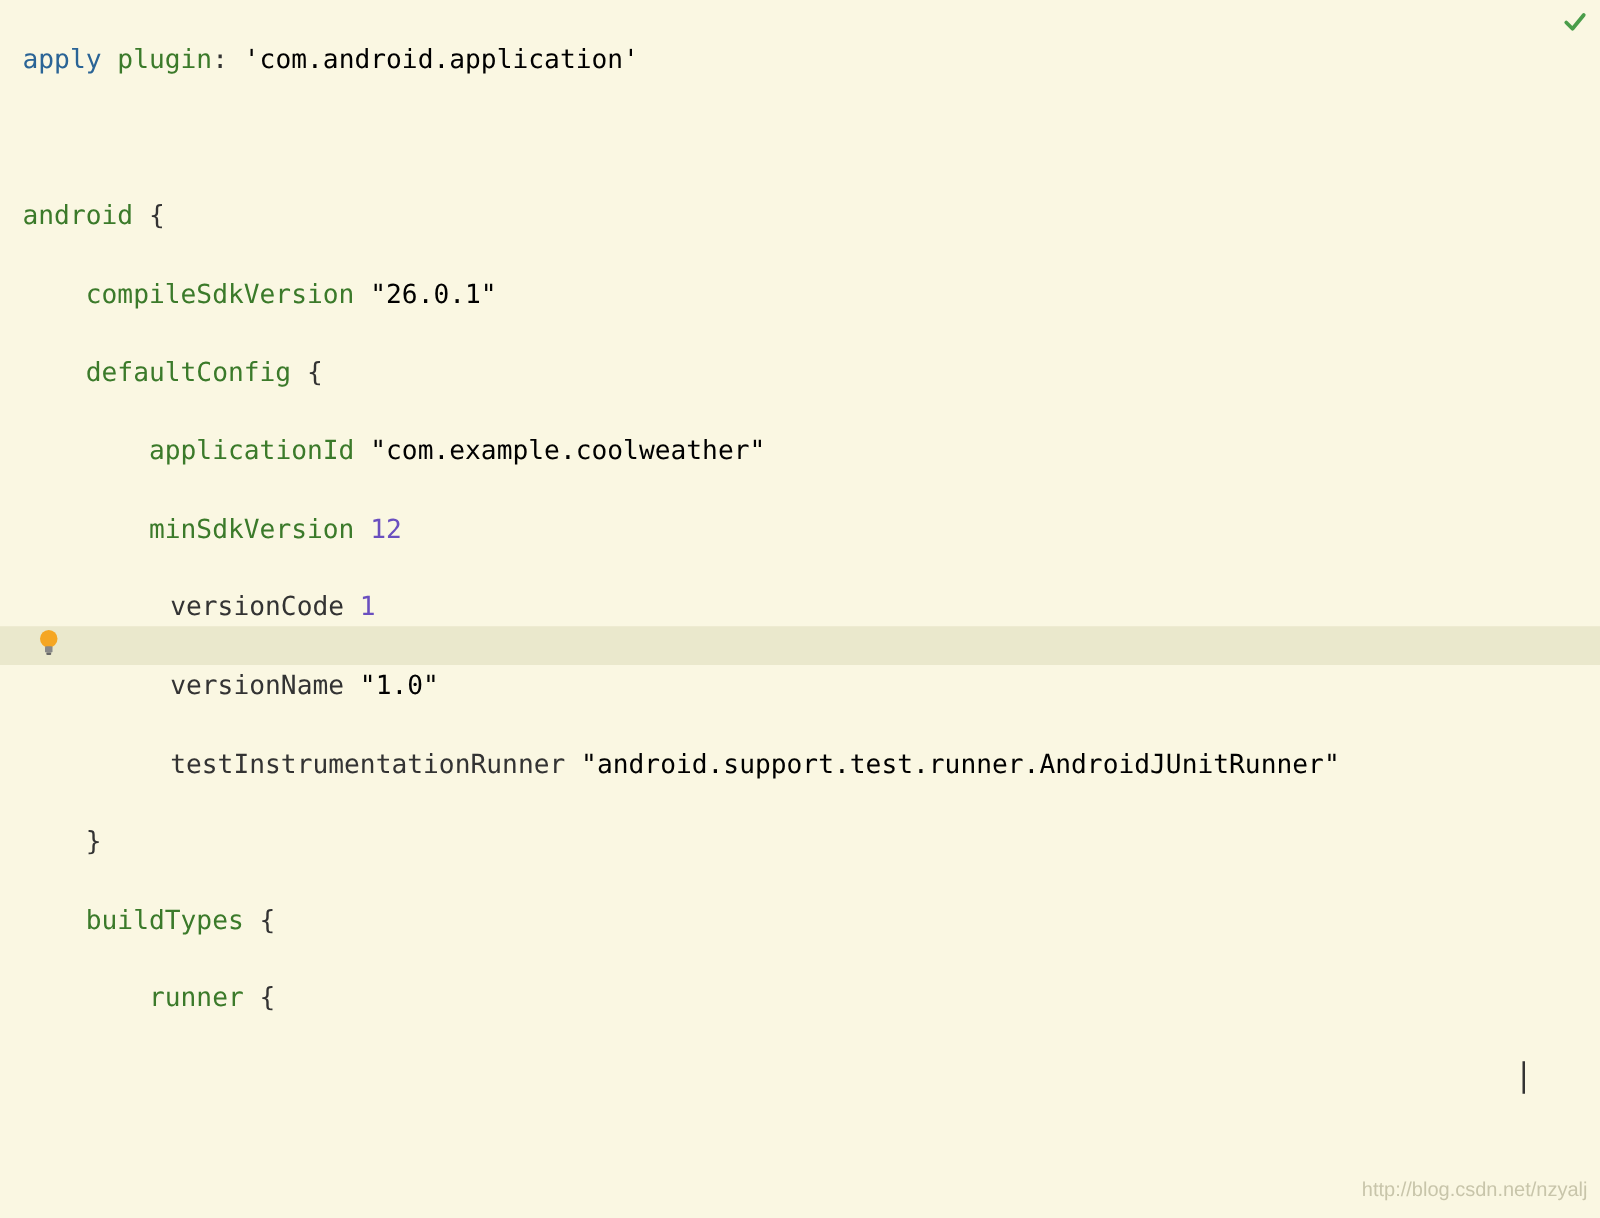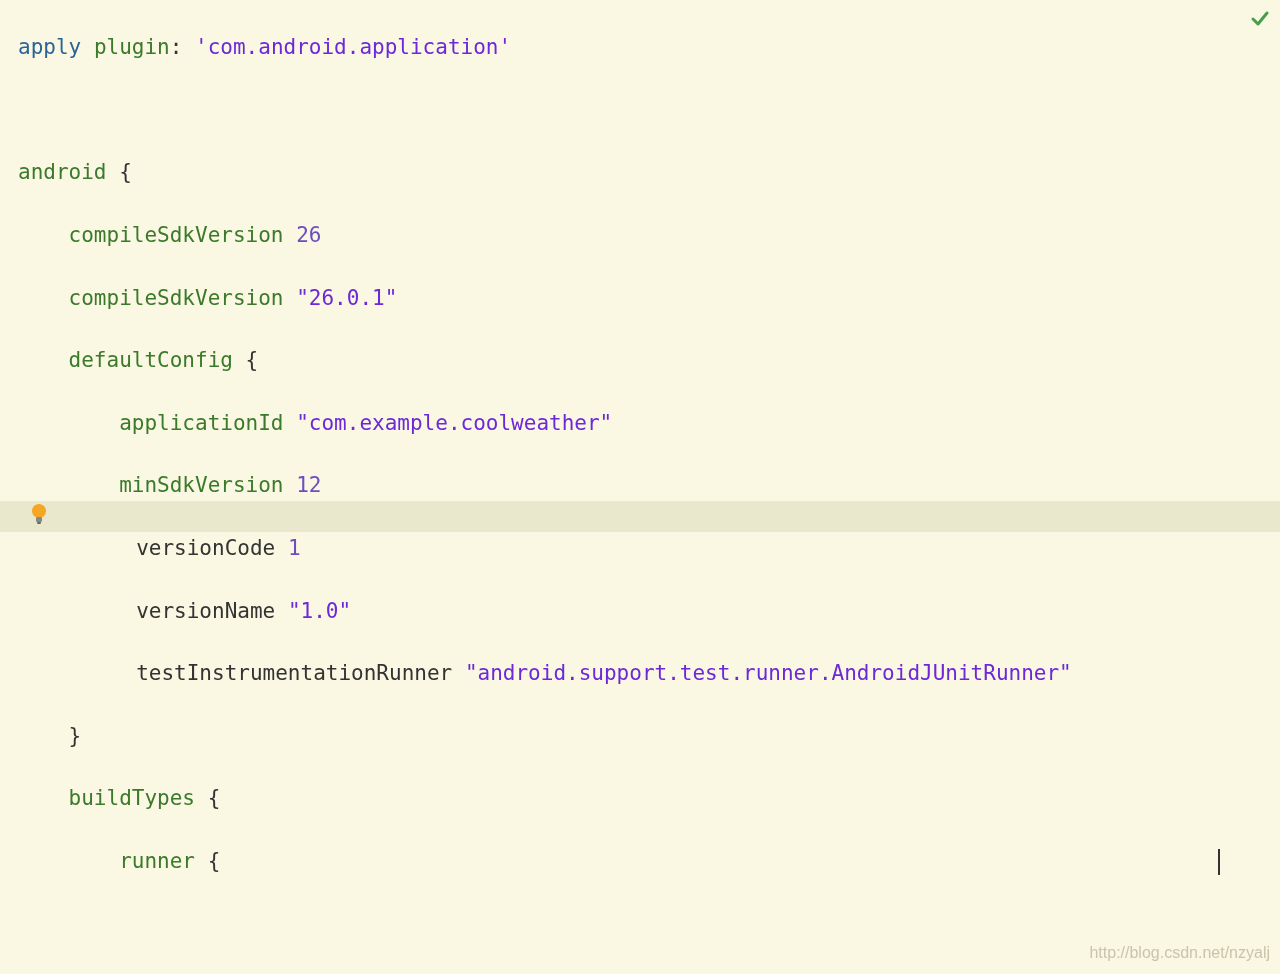--- a/index.html
+++ b/index.html
@@ -58,21 +58,21 @@
     position: absolute;
     right: 10px;
     bottom: 6px;
     color: #c8c5aa;
     font-size: 16px;
     font-family: sans-serif;
   }
   
   .kw   { color: #2a6496; }           
   .prop { color: #3b7a2a; }           
-  .str  { color: #6d28d9; }           
+  .str  { color: #000000; }           
   .num  { color: #6a4fbf; }           
   .id   { color: #333; margin-left: 17px; } 
   .punc { color: #333; }
   .colon{ color: #333; }
 </style>
 </head>
 <body>
 
 <div class="highlight-line"></div>
 
@@ -89,21 +89,20 @@
     <rect x="7" y="19" width="4" height="2" fill="#666" rx="1"></rect>
   </svg>
 </div>
 
 <div class="caret"></div>
 
 <div class="code-area">
 <div class="line"><span class="kw">apply</span> <span class="prop">plugin</span><span class="colon">:</span> <span class="str">'com.android.application'</span></div>
 <div class="line"></div>
 <div class="line"><span class="prop">android</span> <span class="punc">{</span></div>
-<div class="line">    <span class="prop">compileSdkVersion</span> <span class="num">26</span></div>
 <div class="line">    <span class="prop">compileSdkVersion</span> <span class="str">"26.0.1"</span></div>
 <div class="line">    <span class="prop">defaultConfig</span> <span class="punc">{</span></div>
 <div class="line">        <span class="prop">applicationId</span> <span class="str">"com.example.coolweather"</span></div>
 <div class="line">        <span class="prop">minSdkVersion</span> <span class="num">12</span></div>
 <div class="line">        <span class="id">versionCode</span> <span class="num">1</span></div>
 <div class="line">        <span class="id">versionName</span> <span class="str">"1.0"</span></div>
 <div class="line">        <span class="id">testInstrumentationRunner</span> <span class="str">"android.support.test.runner.AndroidJUnitRunner"</span></div>
 <div class="line">    <span class="punc">}</span></div>
 <div class="line">    <span class="prop">buildTypes</span> <span class="punc">{</span></div>
 <div class="line">        <span class="prop">runner</span> <span class="punc">{</span></div>

